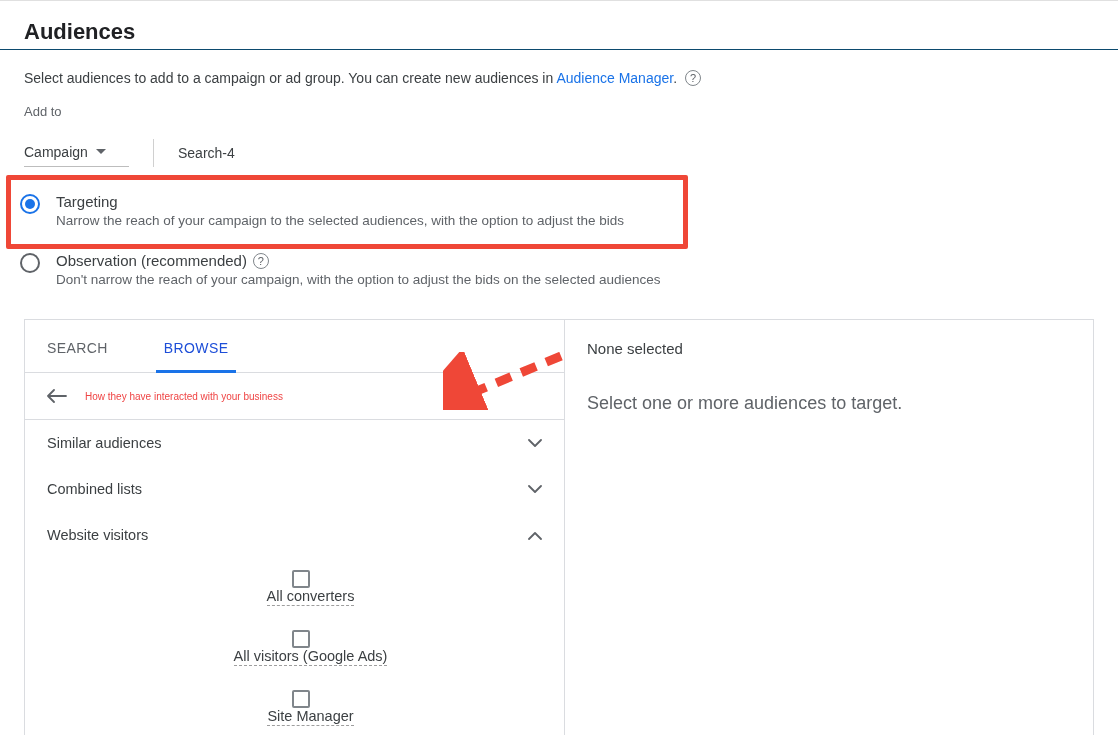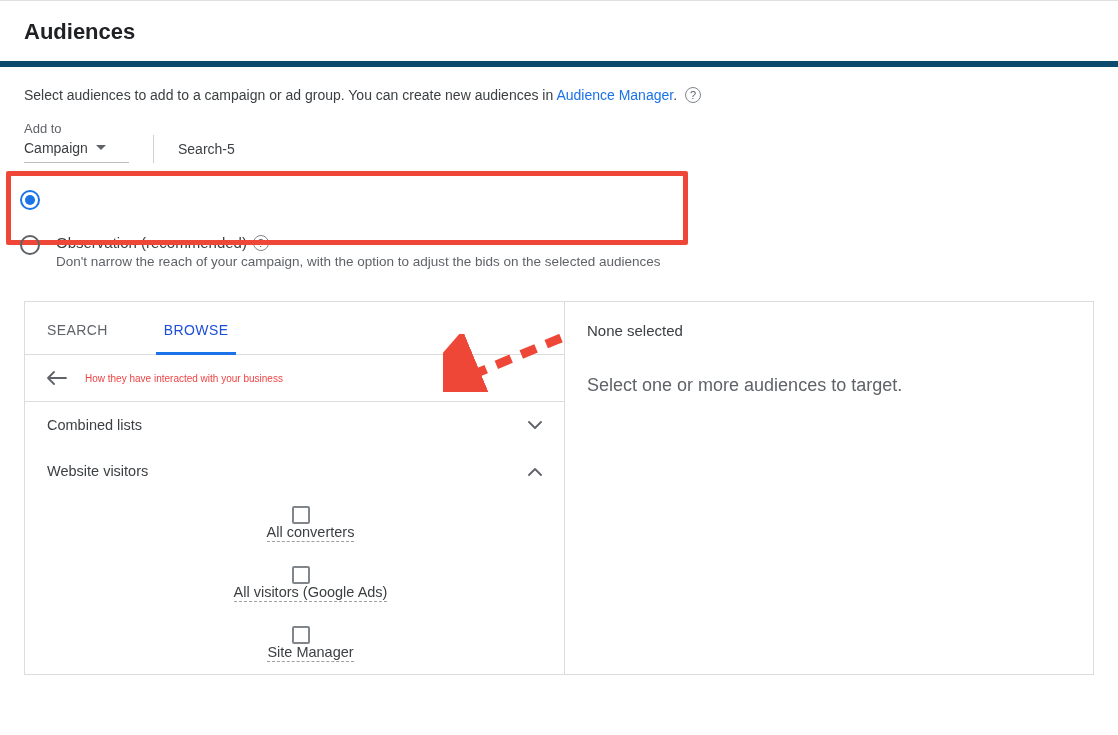--- a/index.html
+++ b/index.html
@@ -4,23 +4,23 @@
 <style>
   * { box-sizing: border-box; margin: 0; padding: 0; }
   body {
     font-family: Arial, "Helvetica Neue", sans-serif;
     font-size: 14px;
     color: #3c4043;
     background: #fff;
     width: 1118px;
   }
   .header {
-    padding: 18px 24px 16px;
+    padding: 18px 24px 4px;
     border-top: 1px solid #e0e0e0;
-    border-bottom: 6px solid #0c4a6e;
+    border-bottom: 1px solid #0c4a6e;
   }
   .header h1 {
     font-size: 22px;
     font-weight: 600;
     color: #202124;
   }
   .intro {
     padding: 20px 24px 6px;
     font-size: 14px;
     color: #3c4043;
@@ -43,20 +43,21 @@
     vertical-align: text-bottom;
   }
   .addto-row {
     display: flex;
     align-items: flex-end;
     padding: 12px 24px 0;
   }
   .addto-block {
     display: flex;
     flex-direction: column;
+    gap: 21px;
   }
   .addto-label {
     font-size: 13px;
     color: #5f6368;
     margin-bottom: 4px;
   }
   .addto-select {
     display: flex;
     align-items: center;
     font-size: 14px;
@@ -271,28 +272,32 @@
     <div class="addto-select">
       <span>Campaign</span>
       <span class="caret-down">
         <svg width="10" height="6" viewBox="0 0 10 6">
             <path d="M0 0 L5 5 L10 0 Z" fill="#5f6368"></path>
           </svg>
       </span>
     </div>
   </div>
   <div class="vertical-divider"></div>
-  <div class="campaign-name">Search-5</div>
+  <div class="campaign-name">Search-4</div>
 </div>
 
 <div class="radio-section">
   <div class="radio-highlight"></div>
 
   <div class="radio-option">
     <div class="radio-outer radio-selected"></div>
+    <div class="radio-text">
+      <div class="radio-title">Targeting</div>
+      <div class="radio-desc">Narrow the reach of your campaign to the selected audiences, with the option to adjust the bids</div>
+    </div>
   </div>
 
   <div class="radio-option" style="padding-top:10px;">
     <div class="radio-outer radio-unselected"></div>
     <div class="radio-text">
       <div class="radio-title">
         <span>Observation (recommended)</span>
         <span class="help-icon" style="margin-left:6px;">?</span>
       </div>
       <div class="radio-desc">Don't narrow the reach of your campaign, with the option to adjust the bids on the selected audiences</div>
@@ -310,20 +315,28 @@
 
     <div class="breadcrumb">
       <span class="back-arrow">
         <svg width="20" height="14" viewBox="0 0 20 14">
             <path d="M7 1 L1 7 L7 13 M1 7 H19" stroke="#5f6368" stroke-width="1.8" fill="none" stroke-linecap="round" stroke-linejoin="round"></path>
           </svg>
       </span>
       <span class="breadcrumb-text">How they have interacted with your business</span>
     </div>
 
+    <div class="list-item">
+      <span>Similar audiences</span>
+      <span class="chevron">
+        <svg width="14" height="9" viewBox="0 0 14 9">
+            <path d="M1 1 L7 7 L13 1" stroke="#5f6368" stroke-width="1.8" fill="none" stroke-linecap="round" stroke-linejoin="round"></path>
+          </svg>
+      </span>
+    </div>
 
     <div class="list-item">
       <span>Combined lists</span>
       <span class="chevron">
         <svg width="14" height="9" viewBox="0 0 14 9">
             <path d="M1 1 L7 7 L13 1" stroke="#5f6368" stroke-width="1.8" fill="none" stroke-linecap="round" stroke-linejoin="round"></path>
           </svg>
       </span>
     </div>
 

